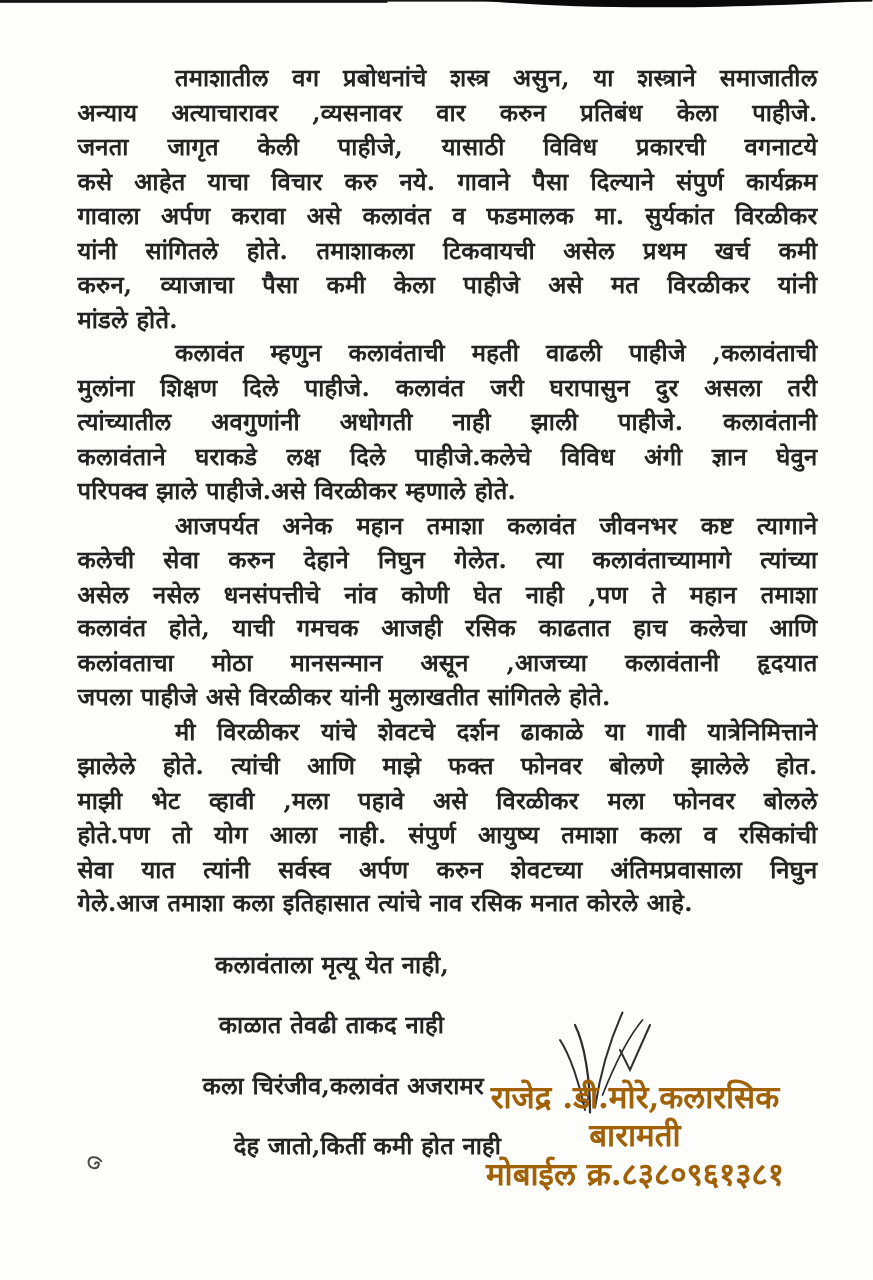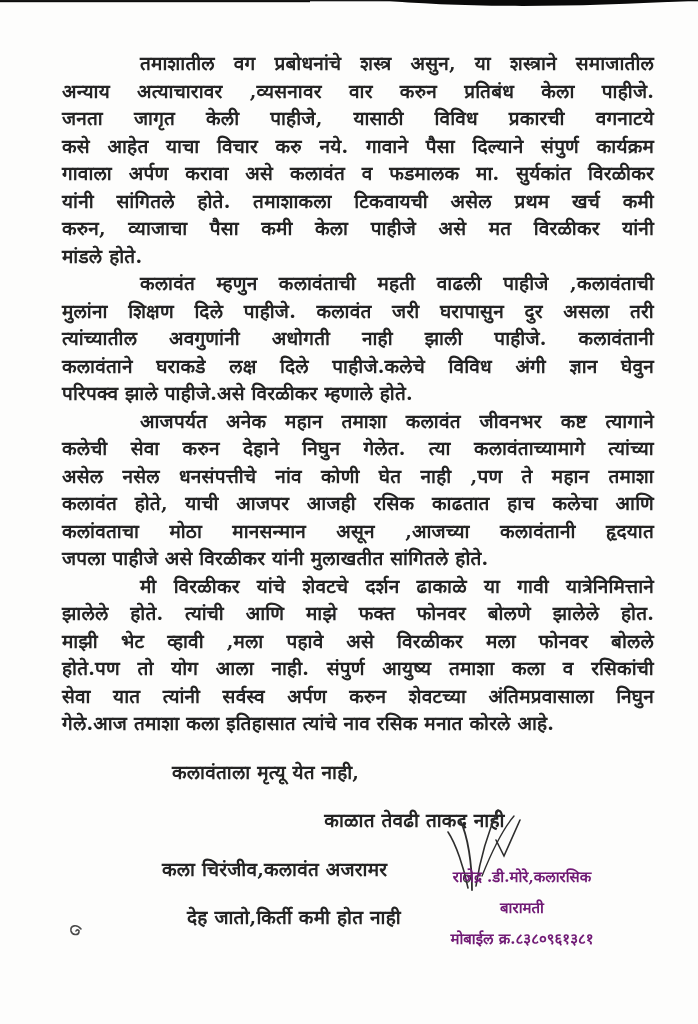--- a/index.html
+++ b/index.html
@@ -32,30 +32,30 @@
     text-align-last:justify;
     text-justify:inter-word;
     height:27.5px;
     overflow:visible;
   }
   .tline.first{padding-left:78px;}
   .tline.last{text-align-last:left;}
   .poem{margin-left:100px;margin-top:0;}
   .pline{white-space:nowrap;height:27.5px;margin-top:21px;}
   .pline:nth-child(1){padding-left:10px;}
-  .pline:nth-child(2){padding-left:13px;text-align:center;}
+  .pline:nth-child(2){padding-left:13px;}
   .pline:nth-child(3){padding-left:0;}
   .pline:nth-child(4){padding-left:25px;}
   .sigblock{
     position:absolute;
-    left:384px;top:862px;width:276px;
+    left:370px;top:862px;width:276px;
     text-align:center;
-    font-size:15px;
+    font-size:25px;
     line-height:31px;
-    color:#701a75;
+    color:#a16207;
   }
   .flourish{position:absolute;left:438px;top:806px;}
   .pen-curl{position:absolute;left:66px;top:924px;}
 </style>
 </head>
 <body>
 
 <div class="page">
 
   <svg class="scan-edge" width="698" height="12" viewBox="0 0 698 12">
@@ -79,21 +79,21 @@
         <div class="tline first">कलावंत म्हणुन कलावंताची महती वाढली पाहीजे ,कलावंताची</div>
         <div class="tline">मुलांना शिक्षण दिले पाहीजे. कलावंत जरी घरापासुन दुर असला तरी</div>
         <div class="tline">त्यांच्यातील अवगुणांनी अधोगती नाही झाली पाहीजे. कलावंतानी</div>
         <div class="tline">कलावंताने घराकडे लक्ष दिले पाहीजे.कलेचे विविध अंगी ज्ञान घेवुन</div>
         <div class="tline last">परिपक्व झाले पाहीजे.असे विरळीकर म्हणाले होते.</div>
       </div>
     <div class="para">
         <div class="tline first">आजपर्यत अनेक महान तमाशा कलावंत जीवनभर कष्ट त्यागाने</div>
         <div class="tline">कलेची सेवा करुन देहाने निघुन गेलेत. त्या कलावंताच्यामागे त्यांच्या</div>
         <div class="tline">असेल नसेल धनसंपत्तीचे नांव कोणी घेत नाही ,पण ते महान तमाशा</div>
-        <div class="tline">कलावंत होते, याची आजपर आजही रसिक काढतात हाच कलेचा आणि</div>
+        <div class="tline">कलावंत होते, याची गमचक आजही रसिक काढतात हाच कलेचा आणि</div>
         <div class="tline">कलांवताचा मोठा मानसन्मान असून ,आजच्या कलावंतानी हृदयात</div>
         <div class="tline last">जपला पाहीजे असे विरळीकर यांनी मुलाखतीत सांगितले होते.</div>
       </div>
     <div class="para">
         <div class="tline first">मी विरळीकर यांचे शेवटचे दर्शन ढाकाळे या गावी यात्रेनिमित्ताने</div>
         <div class="tline">झालेले होते. त्यांची आणि माझे फक्त फोनवर बोलणे झालेले होत.</div>
         <div class="tline">माझी भेट व्हावी ,मला पहावे असे विरळीकर मला फोनवर बोलले</div>
         <div class="tline">होते.पण तो योग आला नाही. संपुर्ण आयुष्य तमाशा कला व रसिकांची</div>
         <div class="tline">सेवा यात त्यांनी सर्वस्व अर्पण करुन शेवटच्या अंतिमप्रवासाला निघुन</div>
         <div class="tline last">गेले.आज तमाशा कला इतिहासात त्यांचे नाव रसिक मनात कोरले आहे.</div>

